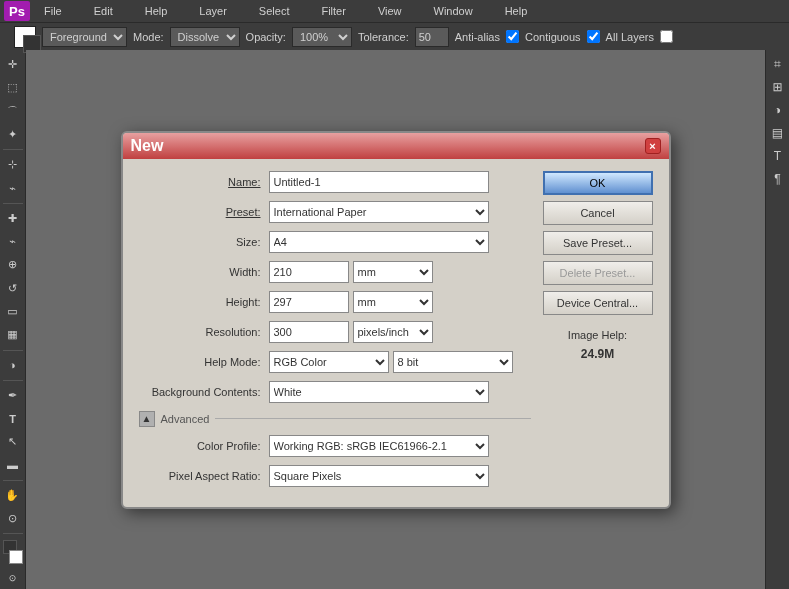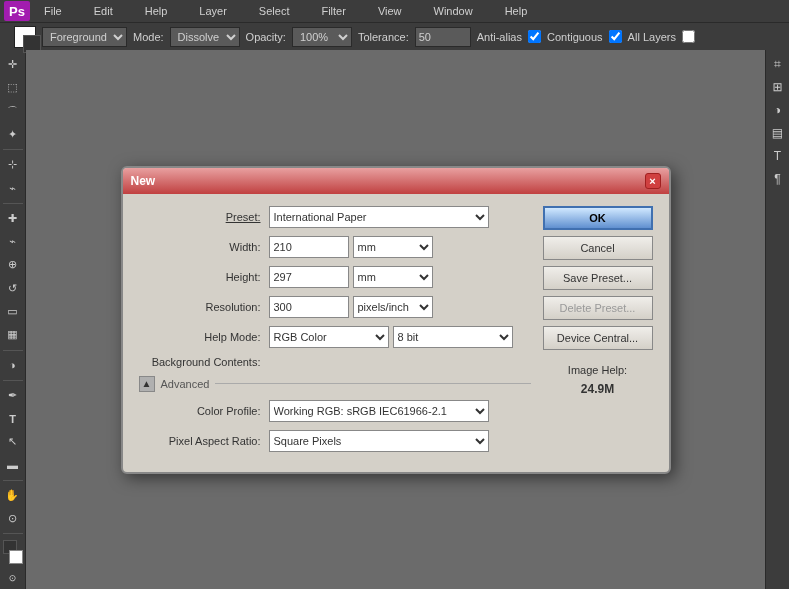--- a/index.html
+++ b/index.html
@@ -165,21 +165,21 @@
       background: linear-gradient(to bottom, #e8a0a0, #c04040);
       padding: 4px 8px;
       display: flex;
       align-items: center;
       justify-content: space-between;
       height: 26px;
     }
     .dialog-title {
       color: white;
       font-weight: bold;
-      font-size: 12px;
+      font-size: 16px;
     }
     .dialog-close {
       width: 16px; height: 16px;
       background: #d04040;
       border: 1px solid #a02020;
       border-radius: 3px;
       display: flex;
       align-items: center;
       justify-content: center;
       cursor: pointer;
@@ -259,21 +259,21 @@
       font-size: 11px;
       cursor: pointer;
       padding: 0 8px;
       color: #333;
       width: 100%;
     }
     .dialog-btn-primary {
       background: linear-gradient(to bottom, #d0e8ff, #6090d0);
       border: 2px solid #4070b0;
       color: #000;
-      font-weight: bold;
+      font-weight: normal;
     }
     .dialog-btn:disabled {
       color: #999;
       cursor: default;
     }
 
     .image-size-label {
       font-size: 11px;
       color: #333;
       text-align: center;
@@ -338,21 +338,21 @@
   </select>
   <label>Mode:</label>
   <select class="form-select">
     <option>Dissolve</option>
   </select>
   <label>Opacity:</label>
   <select class="form-select" style="width:60px;">
     <option>100%</option>
   </select>
   <label>Tolerance:</label>
-  <input type="text" class="form-input" value="50" style="width: 56px;">
+  <input type="text" class="form-input" value="50" style="width: 34px;">
   <label>Anti-alias</label>
   <input type="checkbox" checked="" style="">
   <label>Contiguous</label>
   <input type="checkbox" checked="" style="">
   <label>All Layers</label>
   <input type="checkbox" style="">
 </div>
 
 <div class="main-layout">
 
@@ -394,30 +394,42 @@
       <div class="dialog">
 
         <div class="dialog-titlebar">
           <span class="dialog-title">New</span>
           <div class="dialog-close">×</div>
         </div>
 
         <div class="dialog-body">
           <div class="dialog-left">
 
+            <div class="form-row">
+              <span class="form-label underline">Name:</span>
+              <input type="text" class="form-input form-input-wide" value="Untitled-1" style="">
+            </div>
 
             <div class="form-row">
               <span class="form-label underline">Preset:</span>
               <select class="form-select form-select-wide">
                 <option>International Paper</option>
                 <option>Default Photoshop Size</option>
                 <option>Letter</option>
               </select>
             </div>
 
+            <div class="form-row">
+              <span class="form-label">Size:</span>
+              <select class="form-select form-select-wide">
+                <option>A4</option>
+                <option>A3</option>
+                <option>Letter</option>
+              </select>
+            </div>
 
             <div class="form-row">
               <span class="form-label">Width:</span>
               <div class="size-row">
                 <input type="text" class="form-input form-input-medium" value="210" style="">
                 <select class="form-select form-select-medium">
                   <option>mm</option>
                   <option>pixels</option>
                   <option>inches</option>
                   <option>cm</option>
@@ -460,20 +472,25 @@
                 <select class="form-select form-select-small">
                   <option>8 bit</option>
                   <option>16 bit</option>
                   <option>32 bit</option>
                 </select>
               </div>
             </div>
 
             <div class="form-row">
               <span class="form-label">Background Contents:</span>
+              <select class="form-select form-select-wide">
+                <option>White</option>
+                <option>Background Color</option>
+                <option>Transparent</option>
+              </select>
             </div>
 
             <div class="advanced-row">
               <div class="advanced-toggle">▲</div>
               <span class="advanced-text">Advanced</span>
               <div class="advanced-divider"></div>
             </div>
 
             <div class="form-row">
               <span class="form-label">Color Profile:</span>

